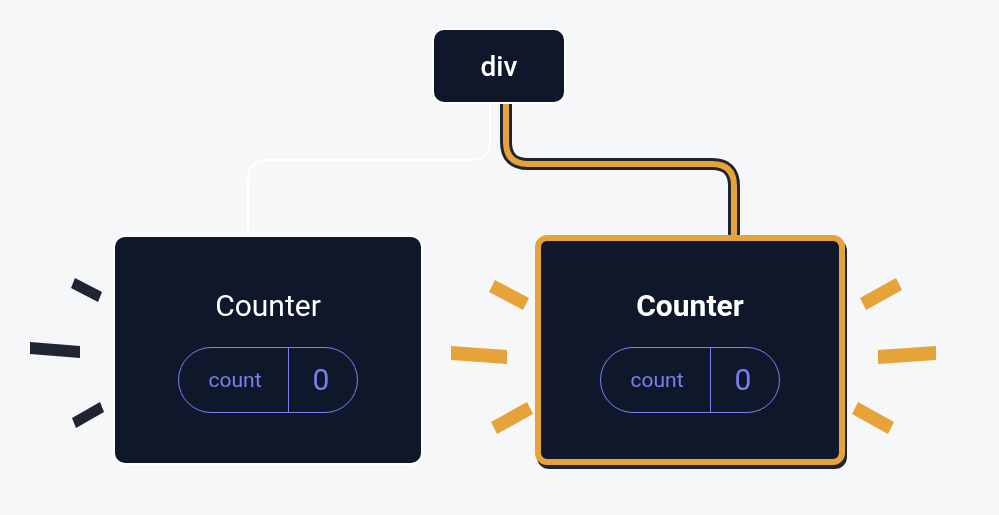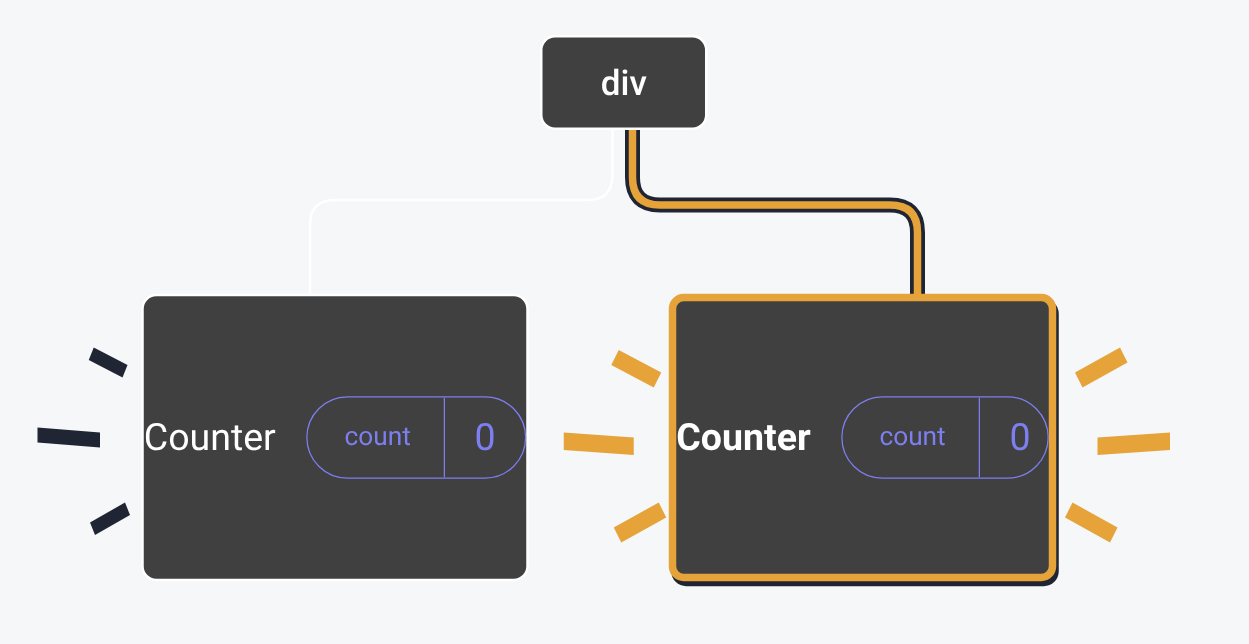--- a/index.html
+++ b/index.html
@@ -6,41 +6,42 @@
   body {
     width: 999px;
     height: 515px;
     background: #f6f7f9;
     font-family: -apple-system, BlinkMacSystemFont, "Segoe UI", Roboto, sans-serif;
     position: relative;
     overflow: hidden;
   }
   .node {
     position: absolute;
-    background: #404040;
+    background: #0f172a;
     border-radius: 12px;
   }
   .root-node {
     left: 432px;
     top: 28px;
     width: 134px;
     height: 76px;
     border: 2px solid #ffffff;
     display: flex;
     align-items: center;
     justify-content: center;
     color: #ffffff;
     font-size: 28px;
     font-weight: 500;
   }
   .child-node {
     width: 310px;
     height: 230px;
     top: 235px;
     display: flex;
+    flex-direction: column;
     align-items: center;
     justify-content: center;
     gap: 24px;
   }
   .child-left {
     left: 113px;
     border: 2px solid #ffffff;
   }
   .child-right {
     left: 535px;

